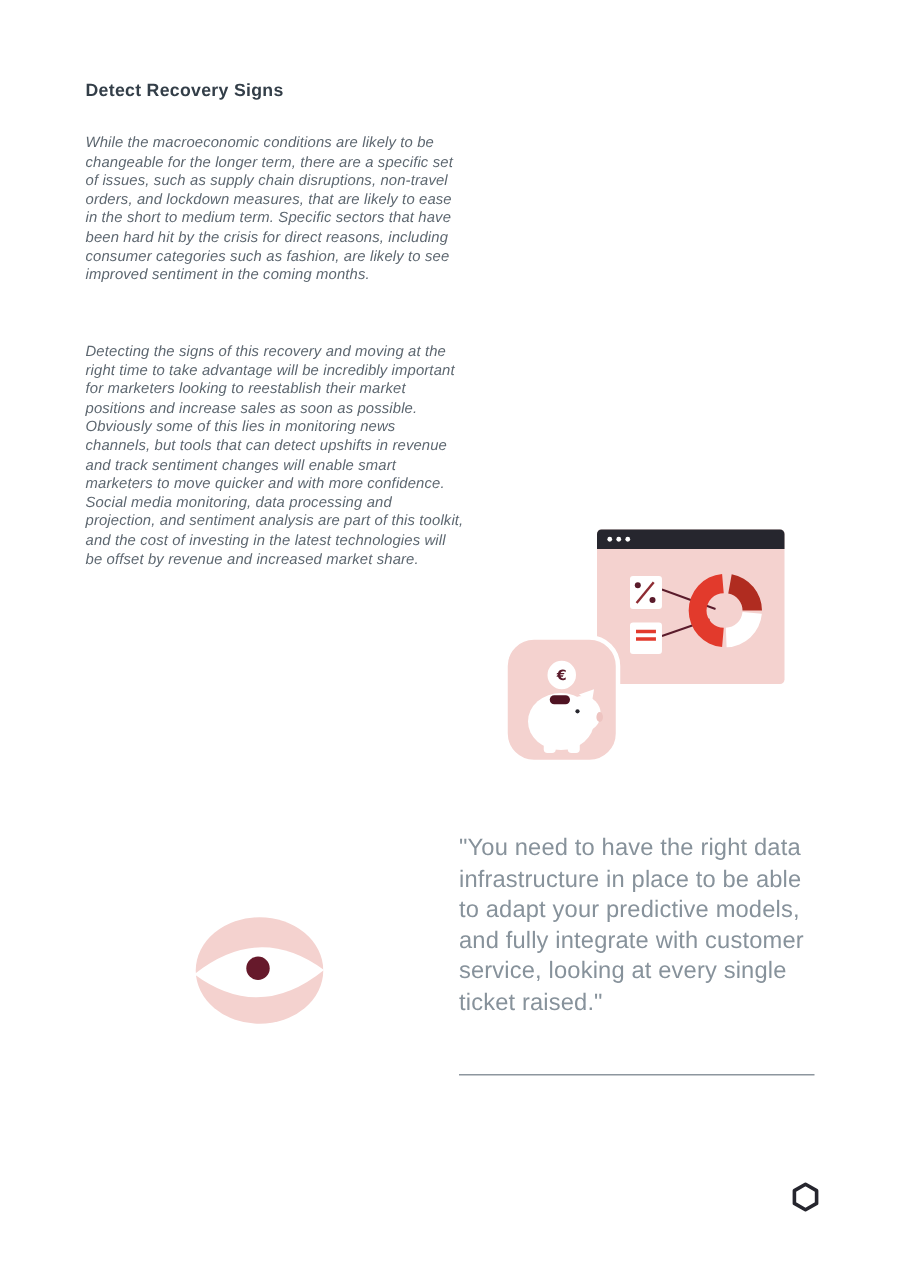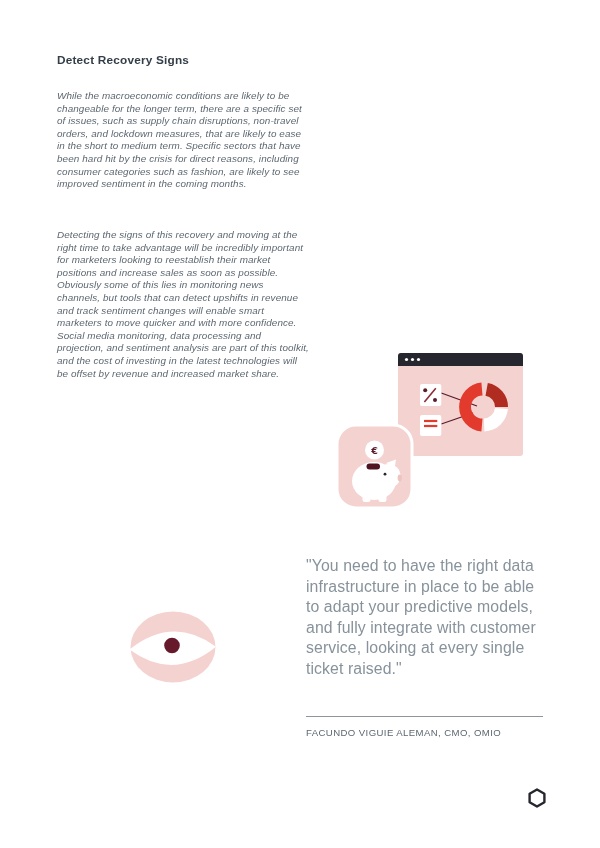--- a/index.html
+++ b/index.html
@@ -114,21 +114,20 @@
       <ellipse cx="48" cy="49" rx="42.5" ry="35.5" fill="var(--pink)"></ellipse>
       <path d="M4.5 51.5 Q48 17 91 48.7 Q48 83.6 4.5 51.5 Z" fill="var(--white)"></path>
       <circle cx="47" cy="47.5" r="7.8" fill="#66192b"></circle>
     </svg>
   </figure>
 
   <blockquote class="pull-quote">
     <p>"You need to have the right data infrastructure in place to be able to adapt your predictive models, and fully integrate with customer service, looking at every single ticket raised."</p>
   </blockquote>
   <hr class="quote-rule">
-  <cite class="attribution">FACUNDO VIGUIE ALEMAN, CMO, OMIO</cite>
 
   <div class="brand-logo">
     <svg width="22" height="22" viewBox="0 0 22 22" xmlns="http://www.w3.org/2000/svg">
       <polygon points="11,2.5 18.4,6.75 18.4,15.25 11,19.5 3.6,15.25 3.6,6.75" fill="none" stroke="var(--ink)" stroke-width="2.4" stroke-linejoin="round"></polygon>
     </svg>
   </div>
 
 </div>
 
 </body></html>

